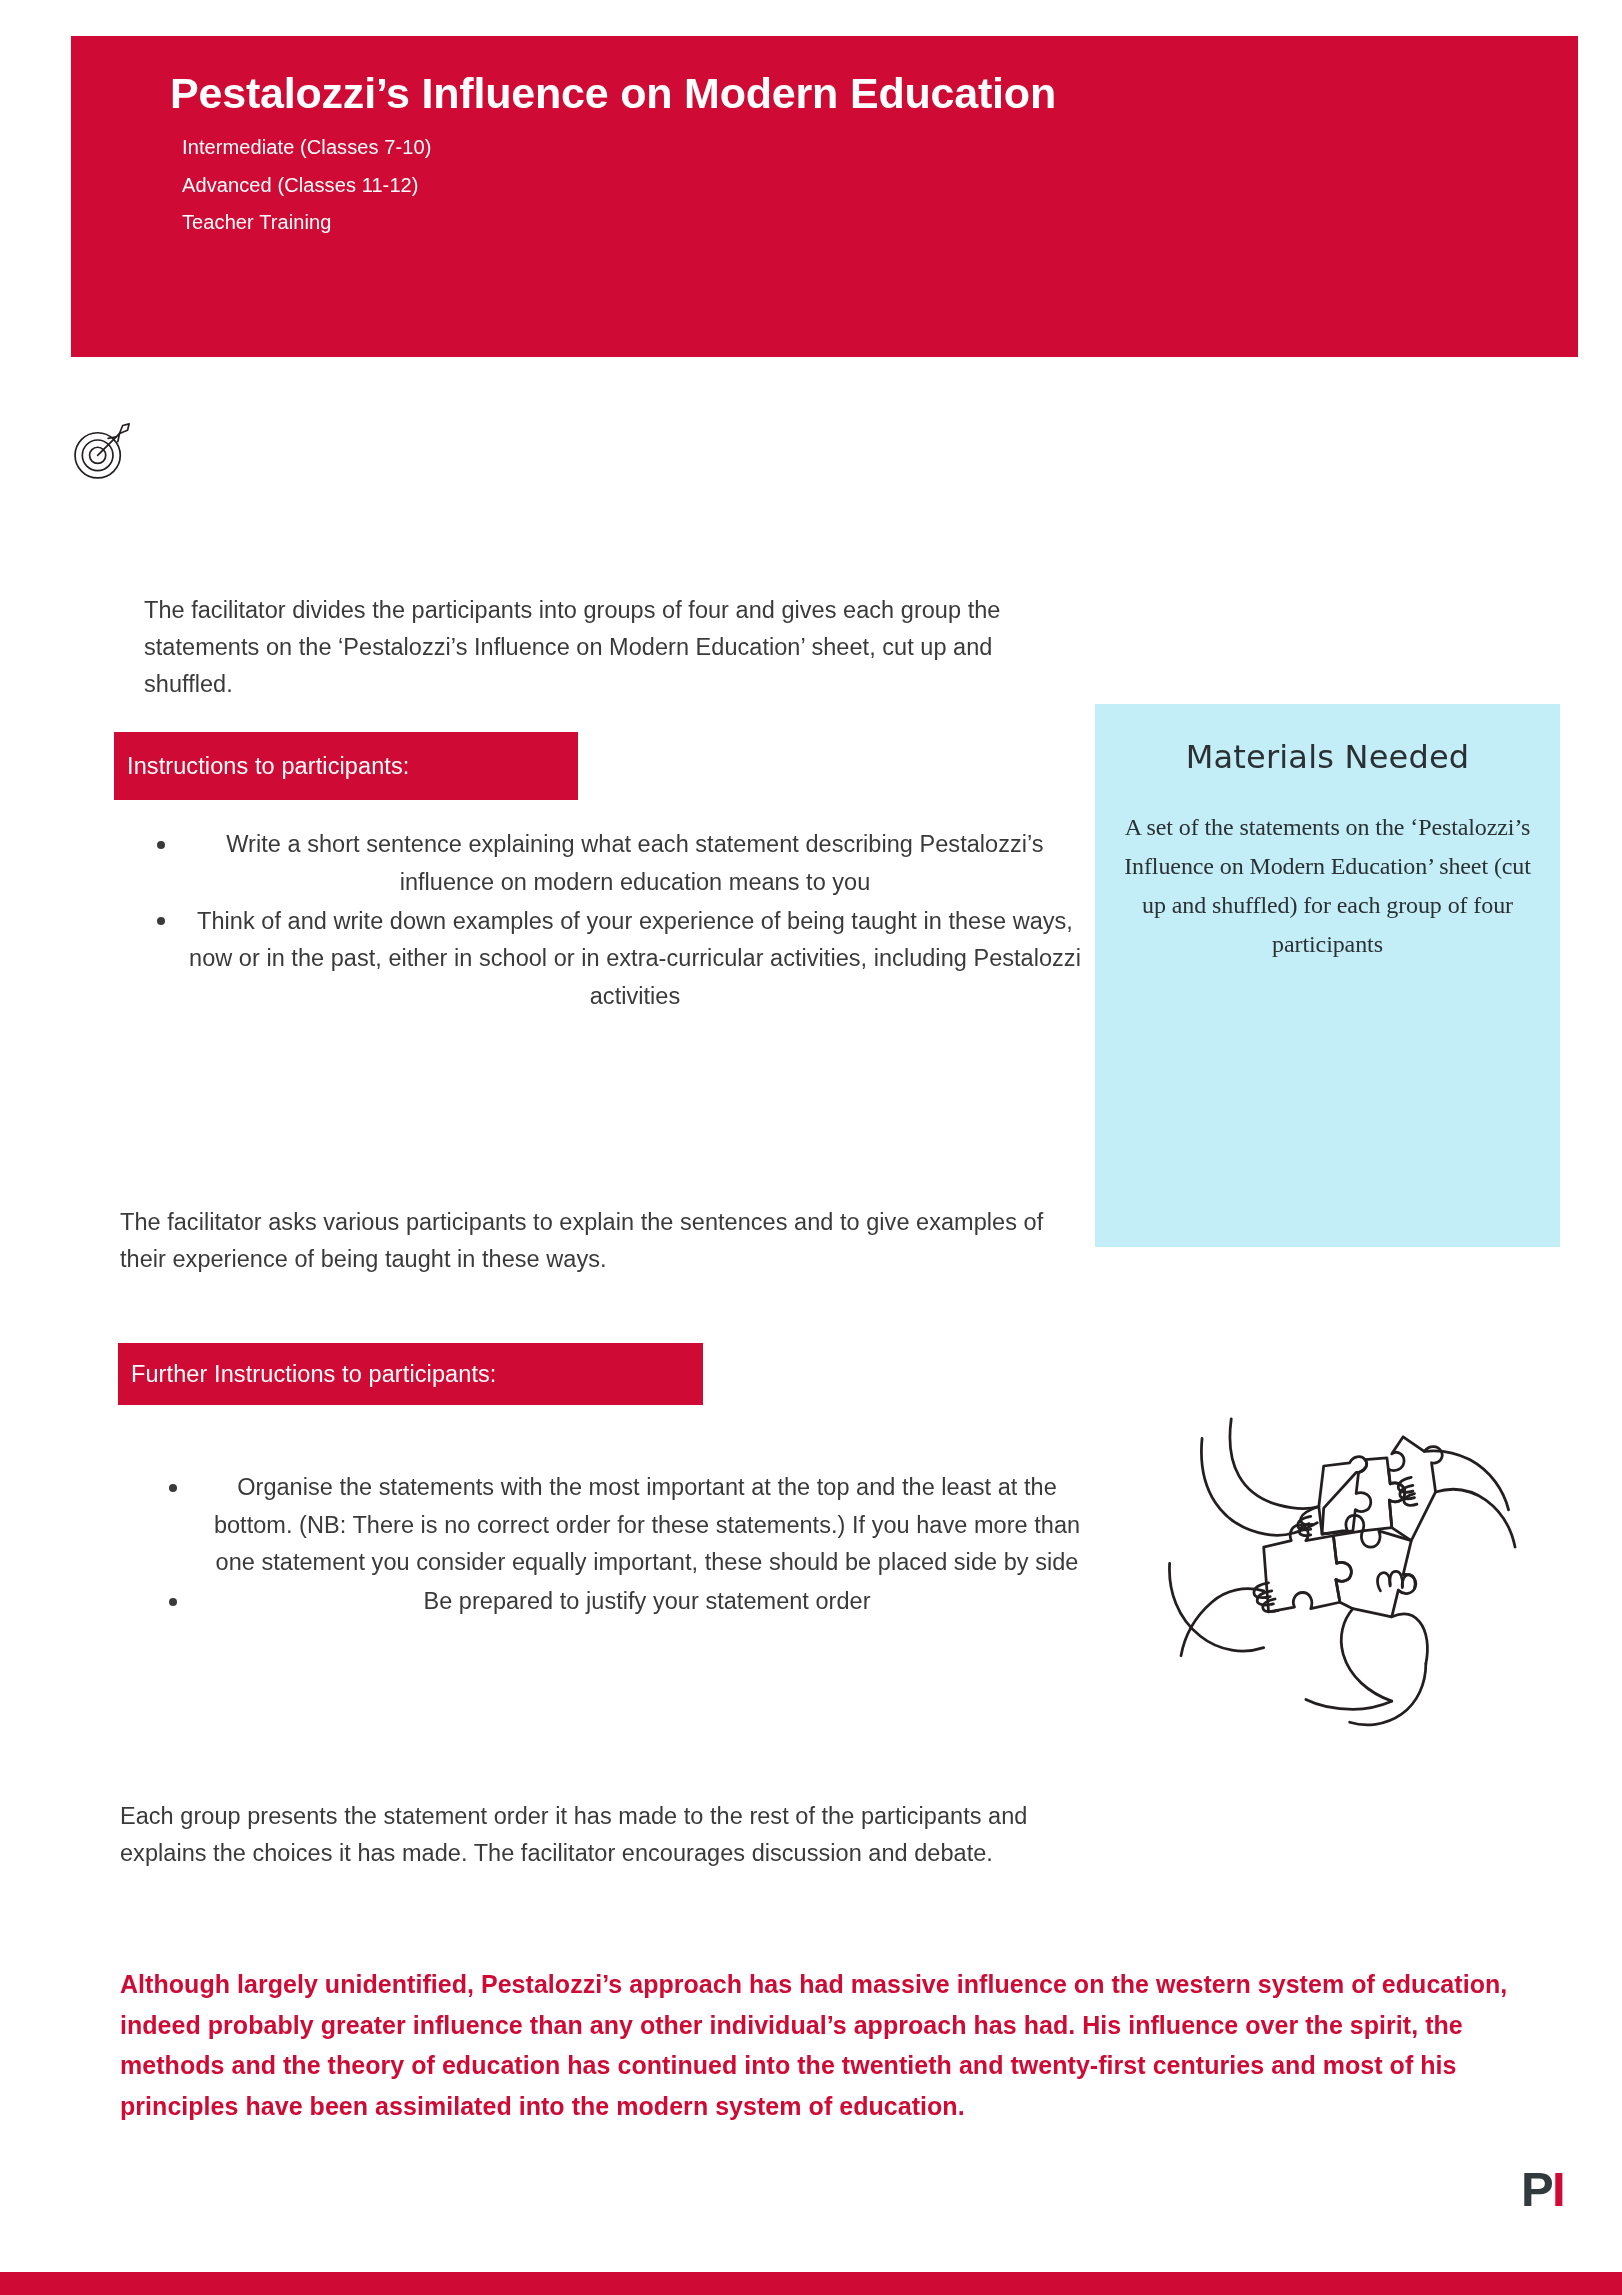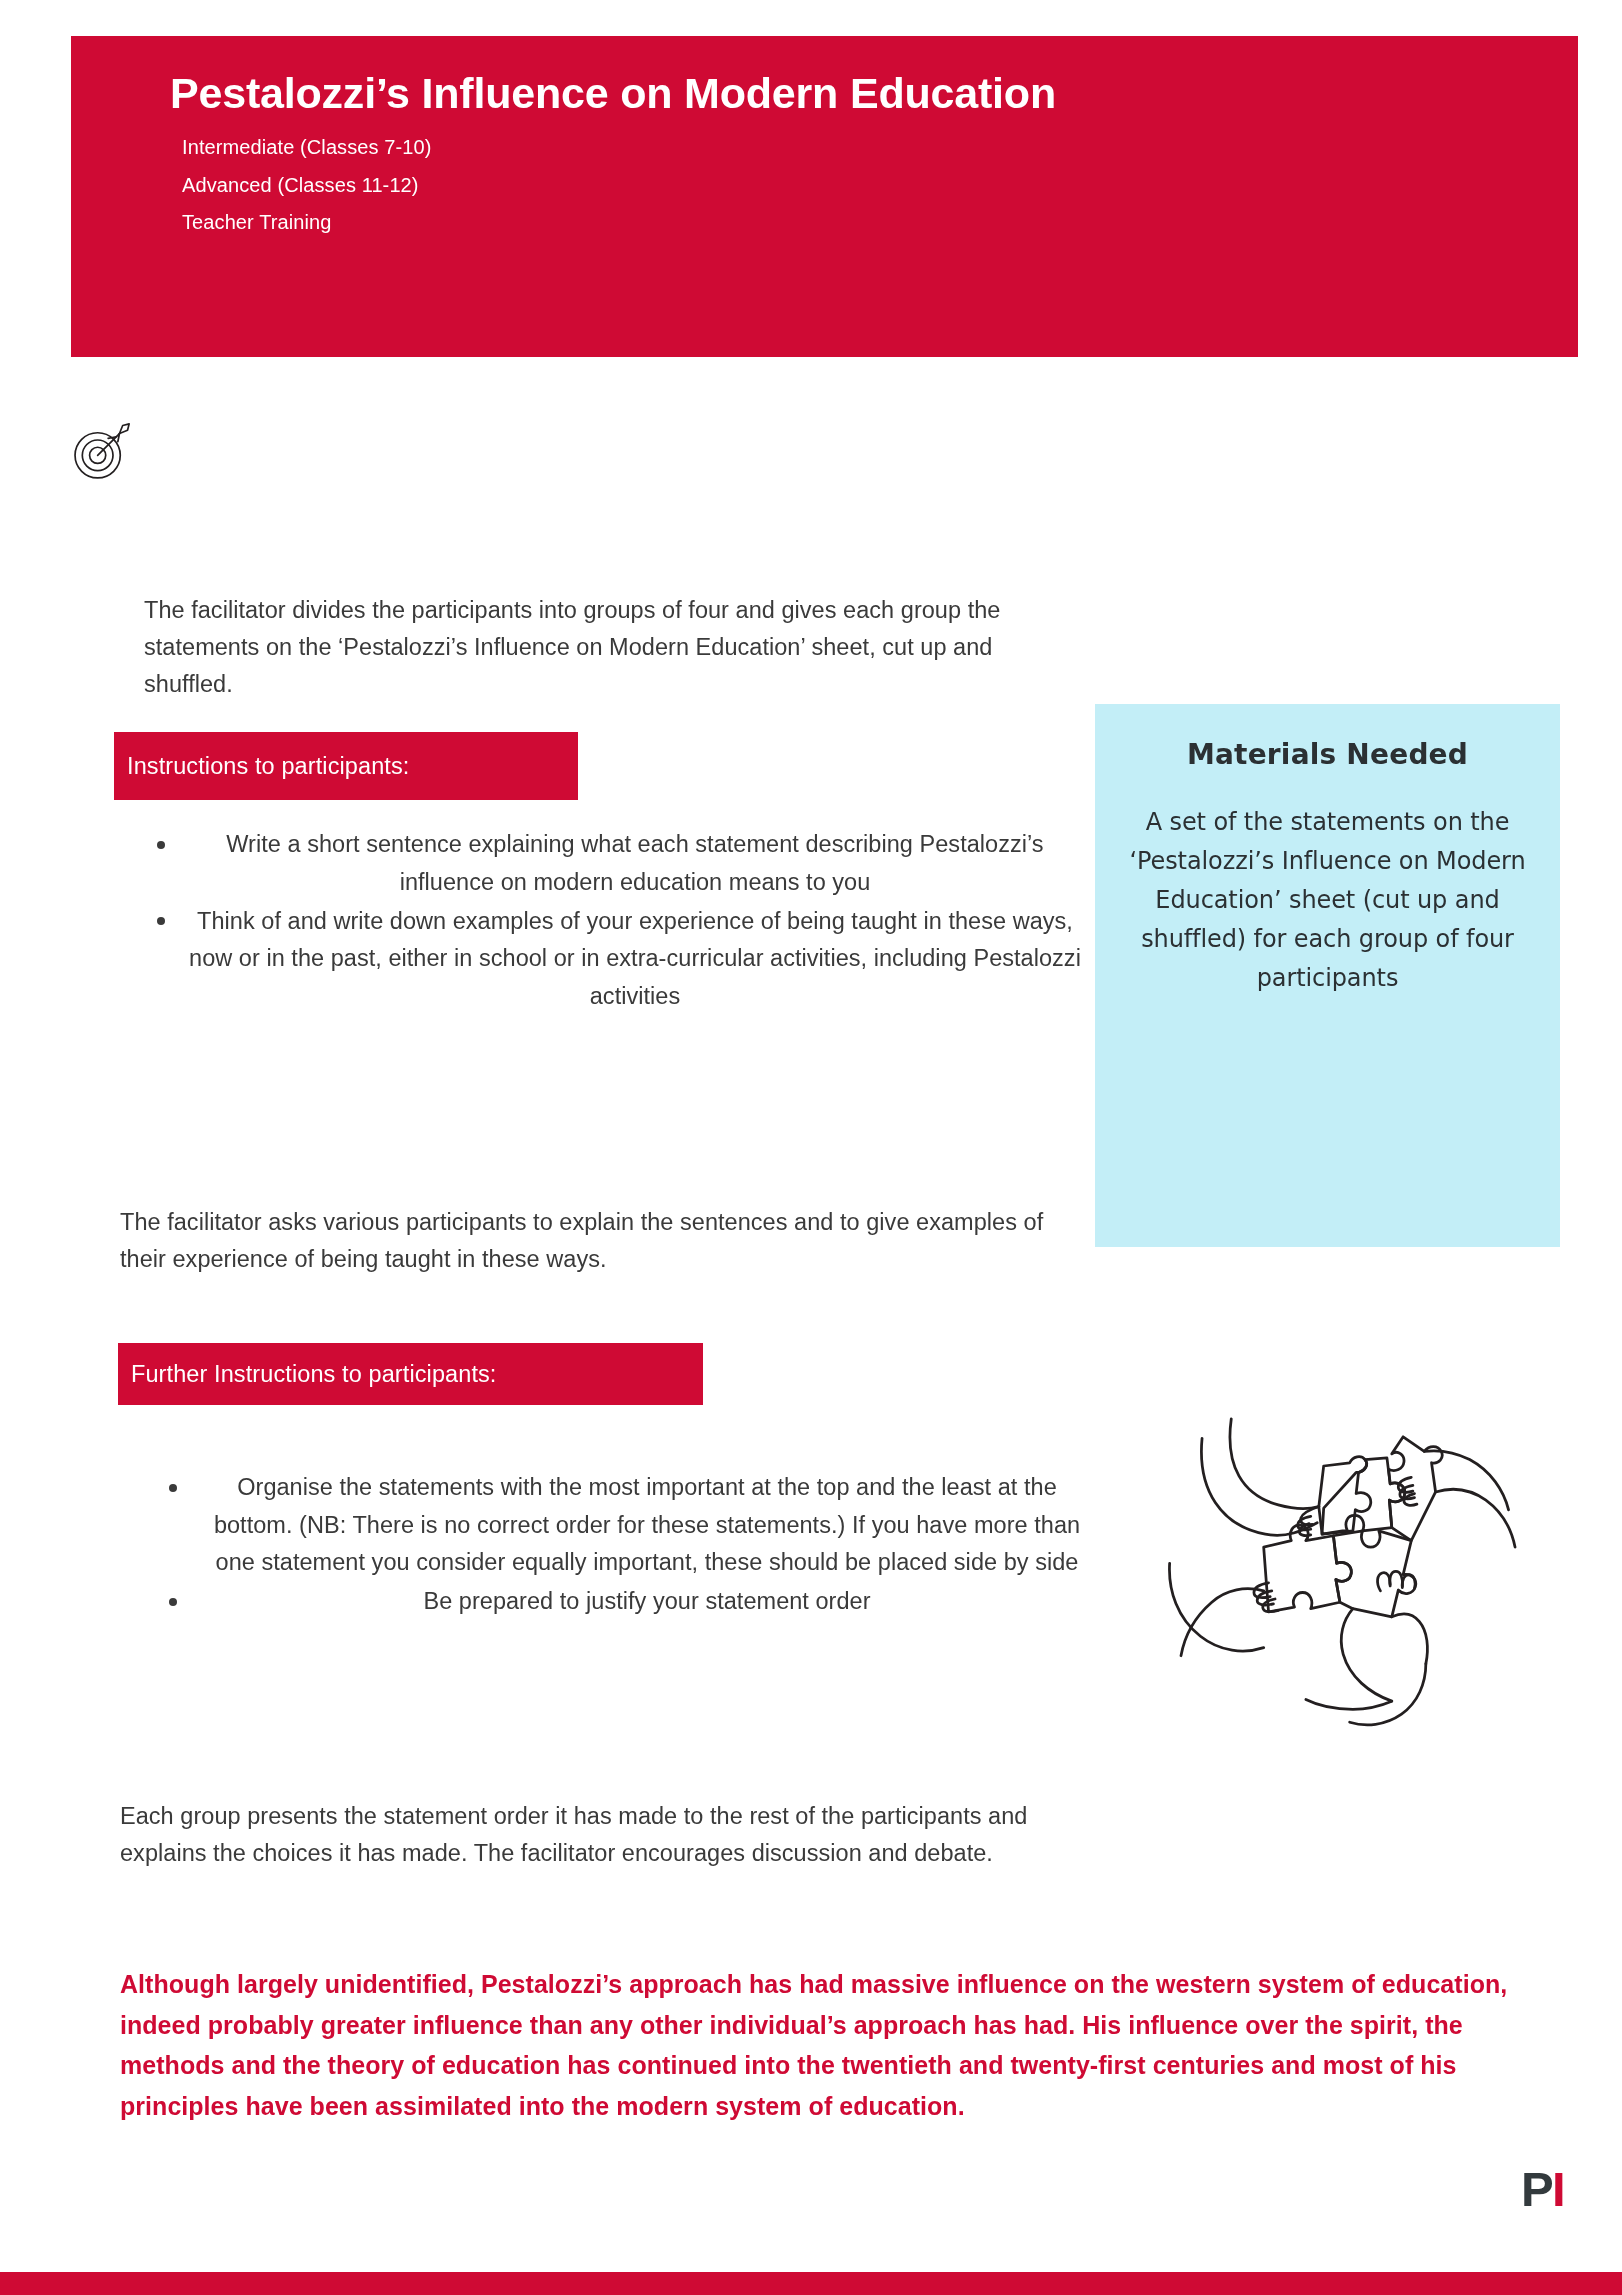--- a/index.html
+++ b/index.html
@@ -167,32 +167,33 @@
     width: 465px;
     height: 543px;
     background: #c3eef7;
     box-sizing: border-box;
     padding: 34px 29px 0 29px;
     text-align: center;
     font-family: "DejaVu Sans", sans-serif;
   }
   #materials-title {
     color: #2b3033;
-    font-size: 28px;
-    font-weight: bold;
+    font-size: 32px;
+    font-weight: normal;
     margin: 0 0 32px 0;
     letter-spacing: 0.2px;
     text-align: center;
   }
   #materials-body {
     color: #2b3033;
     font-size: 24px;
     line-height: 1.62;
     margin: 0;
     letter-spacing: -0.1px;
+    font-family: Liberation Serif, serif;
   }
 
   
   #puzzle-illustration {
     position: absolute;
     left: 1168px;
     top: 1388px;
     width: 373px;
     height: 349px;
   }

